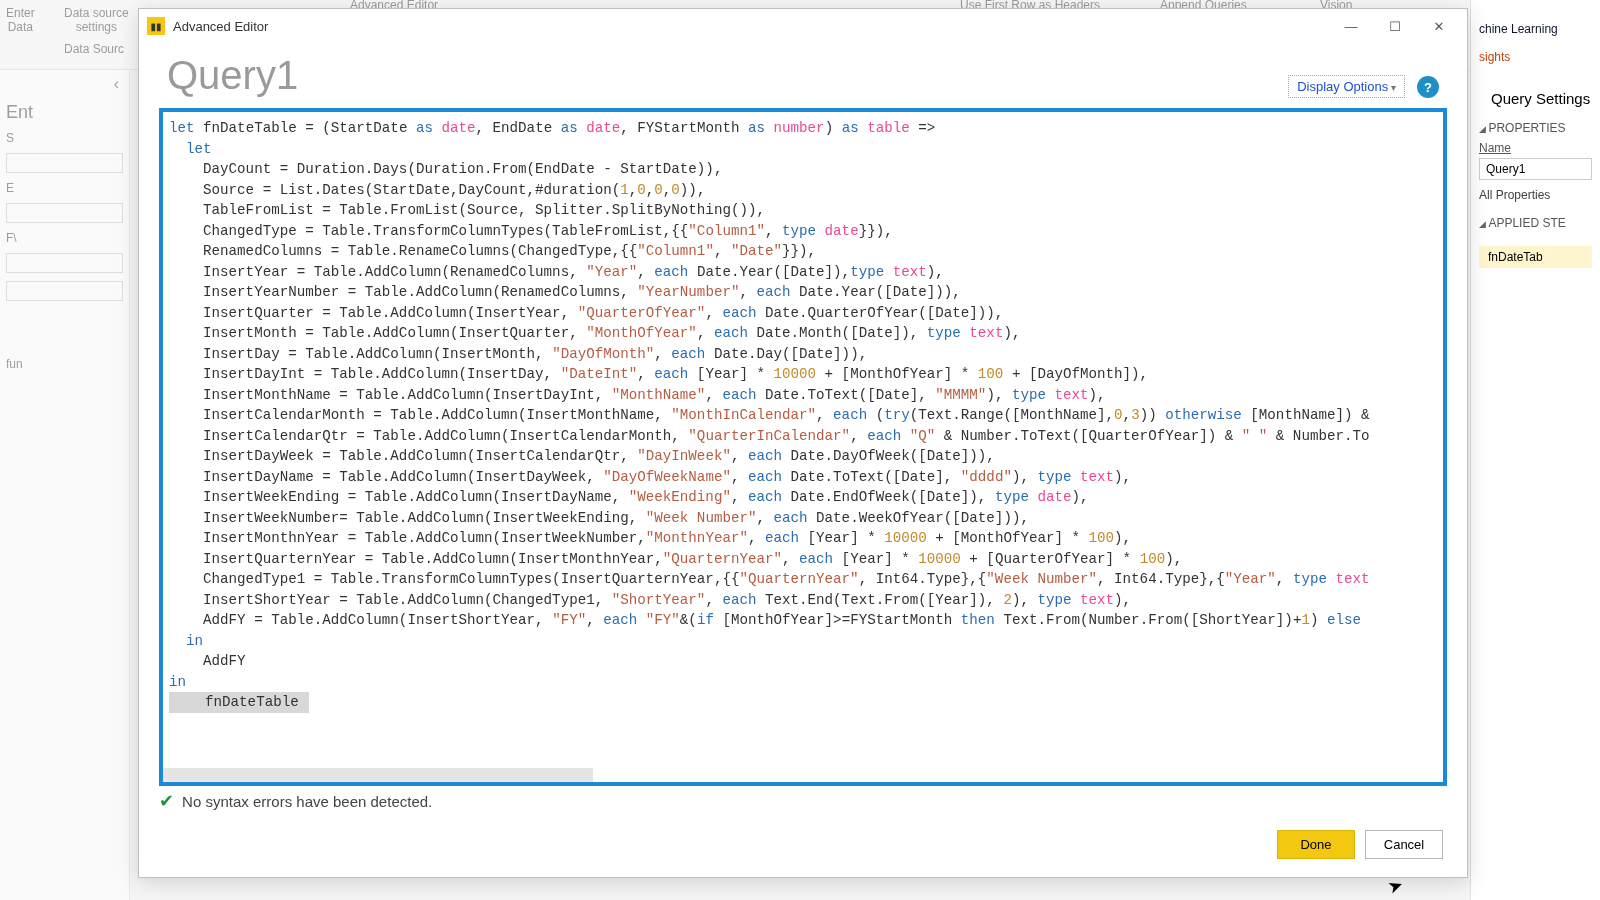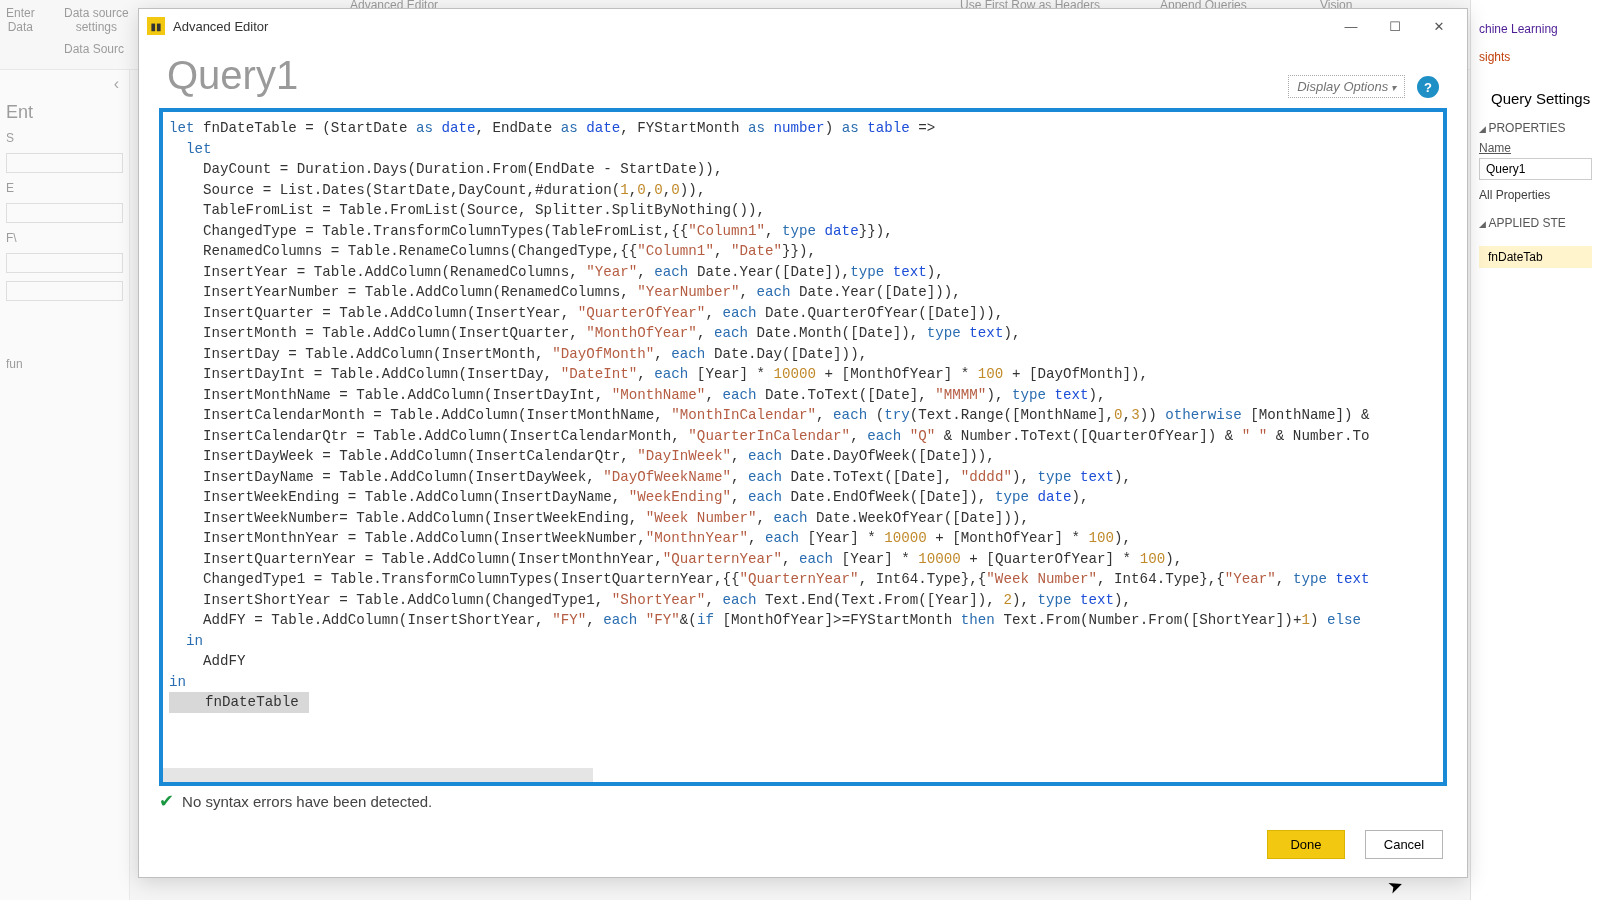--- a/index.html
+++ b/index.html
@@ -87,24 +87,23 @@
   .ae-qname {
     font-size: 40px;
     font-weight: 300;
     color: #9a9a9a;
     flex: 1;
   }
   .display-opts {
     border: 1px dotted #aaa;
     padding: 3px 8px;
     font-size: 13px;
-    color: #737373;
+    color: #1d4ed8;
     cursor: pointer;
     margin-right: 12px;
-    font-style: italic;
   }
   .display-opts::after { content:" ▾"; color:#777; font-size:10px; }
   .help-btn {
     width: 22px; height: 22px; border-radius: 11px;
     background:#1e90c6; color:#fff; display:flex; align-items:center; justify-content:center;
     font-size:13px; font-weight:bold; cursor:pointer;
   }
   .editor-wrap {
     margin: 4px 20px 0 20px;
     border: 4px solid #1a8ad6;
@@ -117,37 +116,37 @@
     overflow: hidden;
     padding: 6px 6px 0 6px;
     font-family: Consolas, "Courier New", monospace;
     font-size: 14.2px;
     line-height: 20.5px;
     white-space: pre;
     color: #333;
     position:relative;
   }
   .kw { color: #2a6db0; text-align: right; }
-  .ty { color: #1d4ed8; } 
+  .ty { color: #ec4899; } 
   .str { color: #b55d42; }
   .num { color: #c08a2a; }
   .editor .hscroll {
     position:absolute; left:0; bottom:0; height:14px; width:430px;
     background:#d0d0d0; opacity:0.55;
   }
   .sel-line { background:#d8d8d8; display:inline-block; min-width:140px; padding:0 2px;}
   .status-row {
     margin: 4px 20px 0 20px;
     display:flex; align-items:center; gap:8px;
     font-size: 15px; color:#444;
   }
   .check-ico { color:#1a9641; font-size:18px; }
   .btn-row {
     margin: 18px 24px 18px 0;
-    display:flex; justify-content:flex-end; gap:20px;
+    display:flex; justify-content:flex-end; gap:10px;
   }
   .btn { min-width:78px; padding:6px 16px; border:1px solid #b5b5b5; background:#fff; font-size:13px; cursor:pointer; }
   .btn.primary { background:#f2c811; border-color:#d9b400; }
   .cursor-arrow{
     position:absolute;
     pointer-events:none;
     font-size:18px;
     color:#000;
     transform: rotate(-20deg);
   }
@@ -174,21 +173,21 @@
   <div class="lbl">E</div>
   <div class="box"></div>
   <div class="lbl">F\</div>
   <div class="box"></div>
   <div class="box"></div>
   <div style="height:40px"></div>
   <div class="lbl">fun</div>
 </div>
 
 <div class="right-panel-bg">
-  <div style="position:absolute;top:22px;left:8px;font-size:12px;color:#4c1d95">chine Learning</div>
+  <div style="position:absolute;top:22px;left:8px;font-size:12px;color:#0f172a">chine Learning</div>
   <div style="position:absolute;top:50px;left:8px;font-size:12px;color:#c2410c">sights</div>
   <h3>Query Settings</h3>
   <div class="sect">PROPERTIES</div>
   <div class="name-lbl">Name</div>
   <div class="name-box">Query1</div>
   <div class="link">All Properties</div>
   <div class="sect">APPLIED STE</div>
   <div class="step">fnDateTab</div>
 </div>
 

